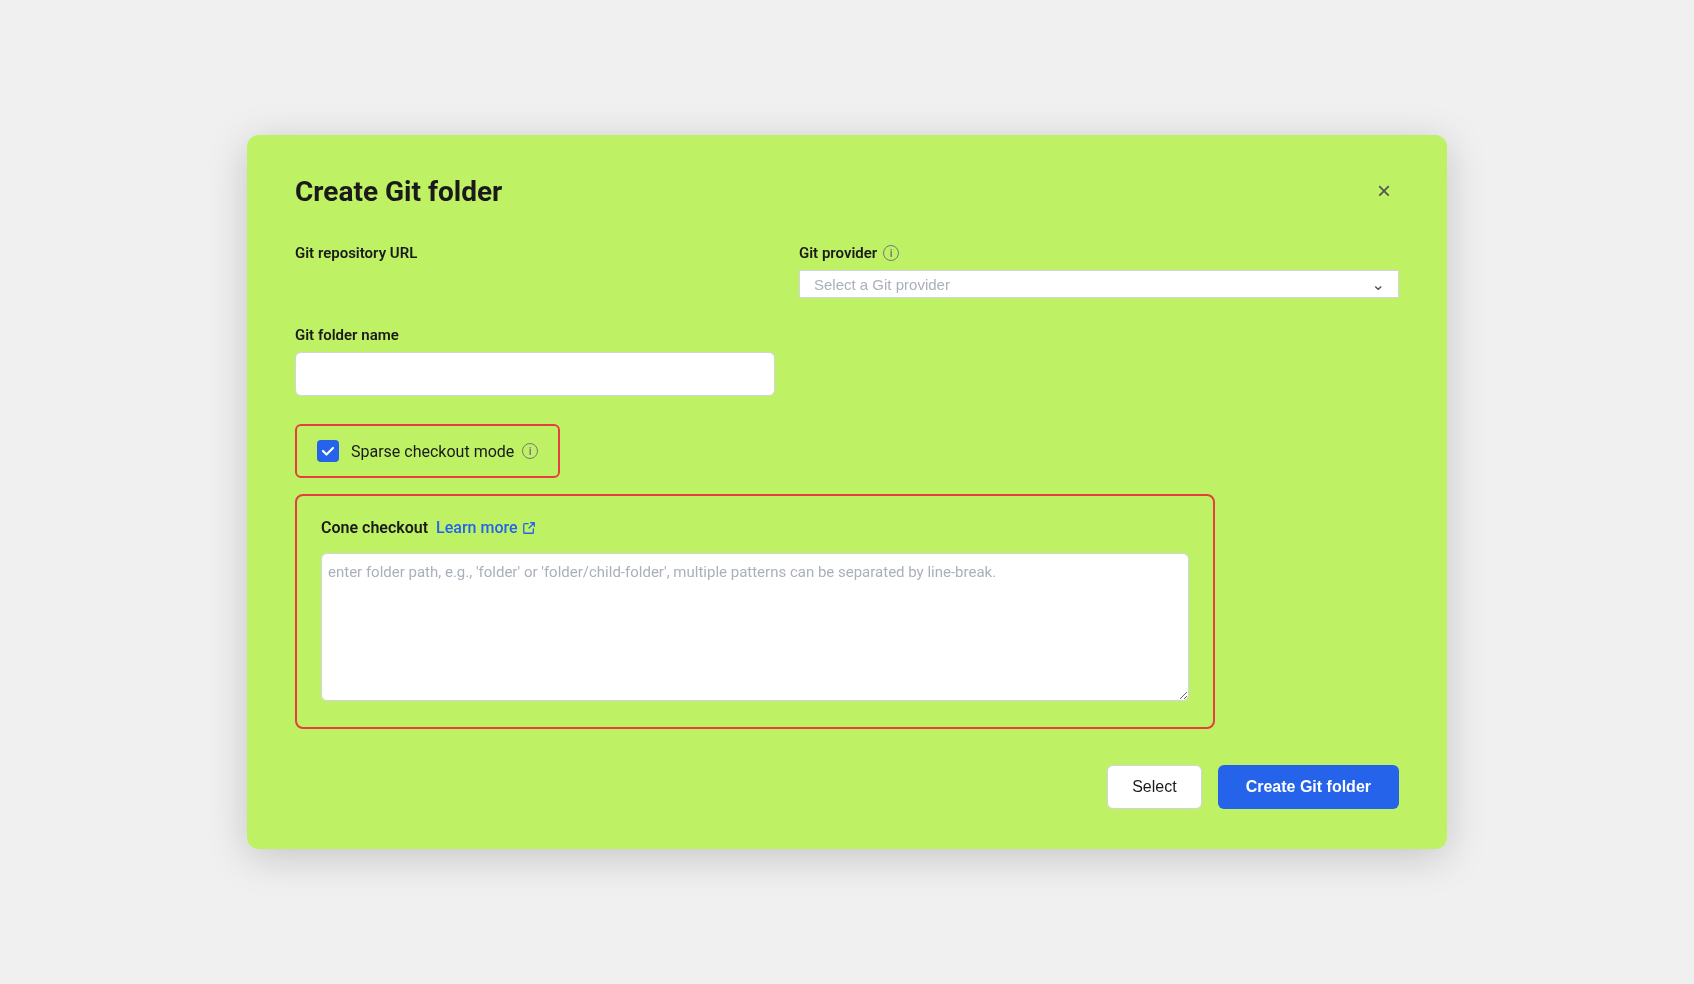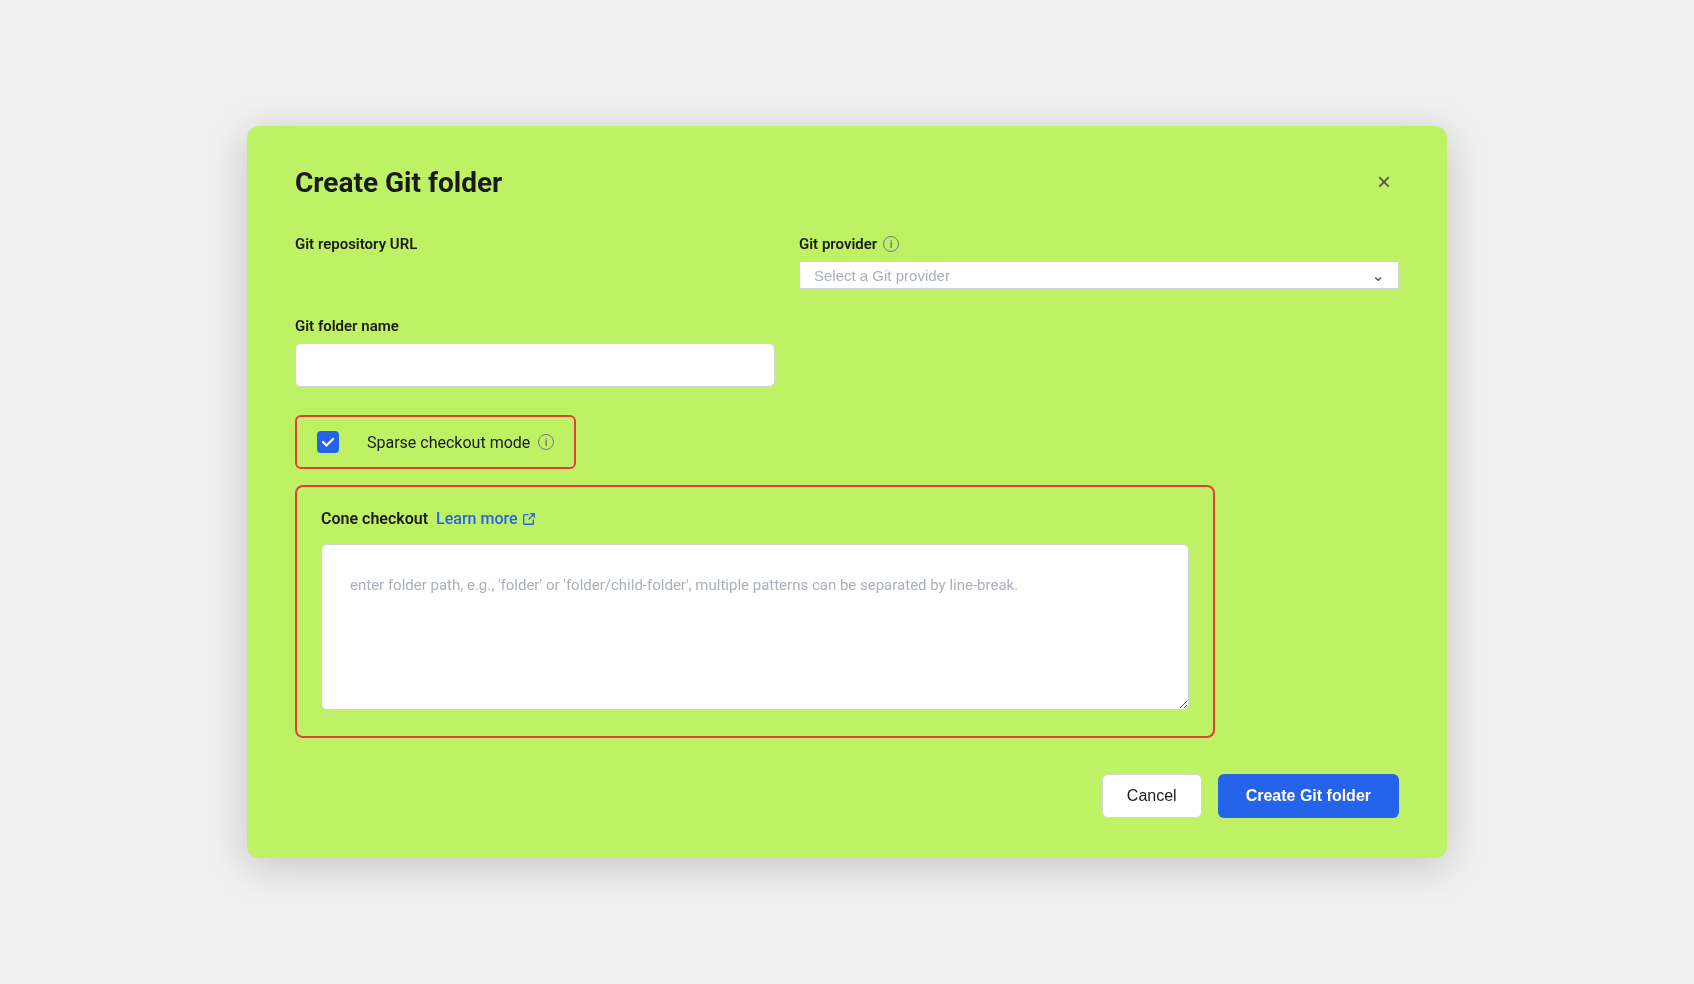--- a/index.html
+++ b/index.html
@@ -152,21 +152,21 @@
       color: #1a1a1a;
       outline: none;
       background: white;
       width: 480px;
     }
 
     
     .sparse-checkout-section {
       display: inline-flex;
       align-items: center;
-      gap: 28px;
+      gap: 12px;
       border: 2.5px solid #e53e3e;
       border-radius: 6px;
       padding: 14px 20px;
       margin-bottom: 16px;
       cursor: pointer;
     }
 
     .checkbox-custom {
       width: 22px;
       height: 22px;
@@ -224,24 +224,24 @@
 
     .external-link-icon {
       display: inline-block;
       width: 14px;
       height: 14px;
       color: #2563eb;
     }
 
     .cone-textarea {
       width: 100%;
-      height: 166px;
-      border: 1.5px solid #d0d5dd;
-      border-radius: 6px;
-      padding: 28px;
+      height: 148px;
+      border: 1.5px solid #d0d5dd;
+      border-radius: 6px;
+      padding: 6px;
       font-size: 15px;
       color: #555;
       resize: vertical;
       outline: none;
       font-family: inherit;
       line-height: 1.6;
     }
 
     .cone-textarea::placeholder {
       color: #aab0bb;
@@ -346,17 +346,17 @@
           <path d="M7 3H3C2.44772 3 2 3.44772 2 4V13C2 13.5523 2.44772 14 3 14H12C12.5523 14 13 13.5523 13 13V9" stroke="#2563eb" stroke-width="1.5" stroke-linecap="round"></path>
           <path d="M10 2H14M14 2V6M14 2L8 8" stroke="#2563eb" stroke-width="1.5" stroke-linecap="round" stroke-linejoin="round"></path>
         </svg>
       </a>
     </div>
     <textarea class="cone-textarea" placeholder="enter folder path, e.g., 'folder' or 'folder/child-folder', multiple patterns can be separated by line-break." style=""></textarea>
   </div>
 
   
   <div class="dialog-footer">
-    <button class="btn-cancel">Cancel</button>
+    <button class="btn-cancel">Select</button>
     <button class="btn-create">Create Git folder</button>
   </div>
 
 </div>
 
 </body></html>

